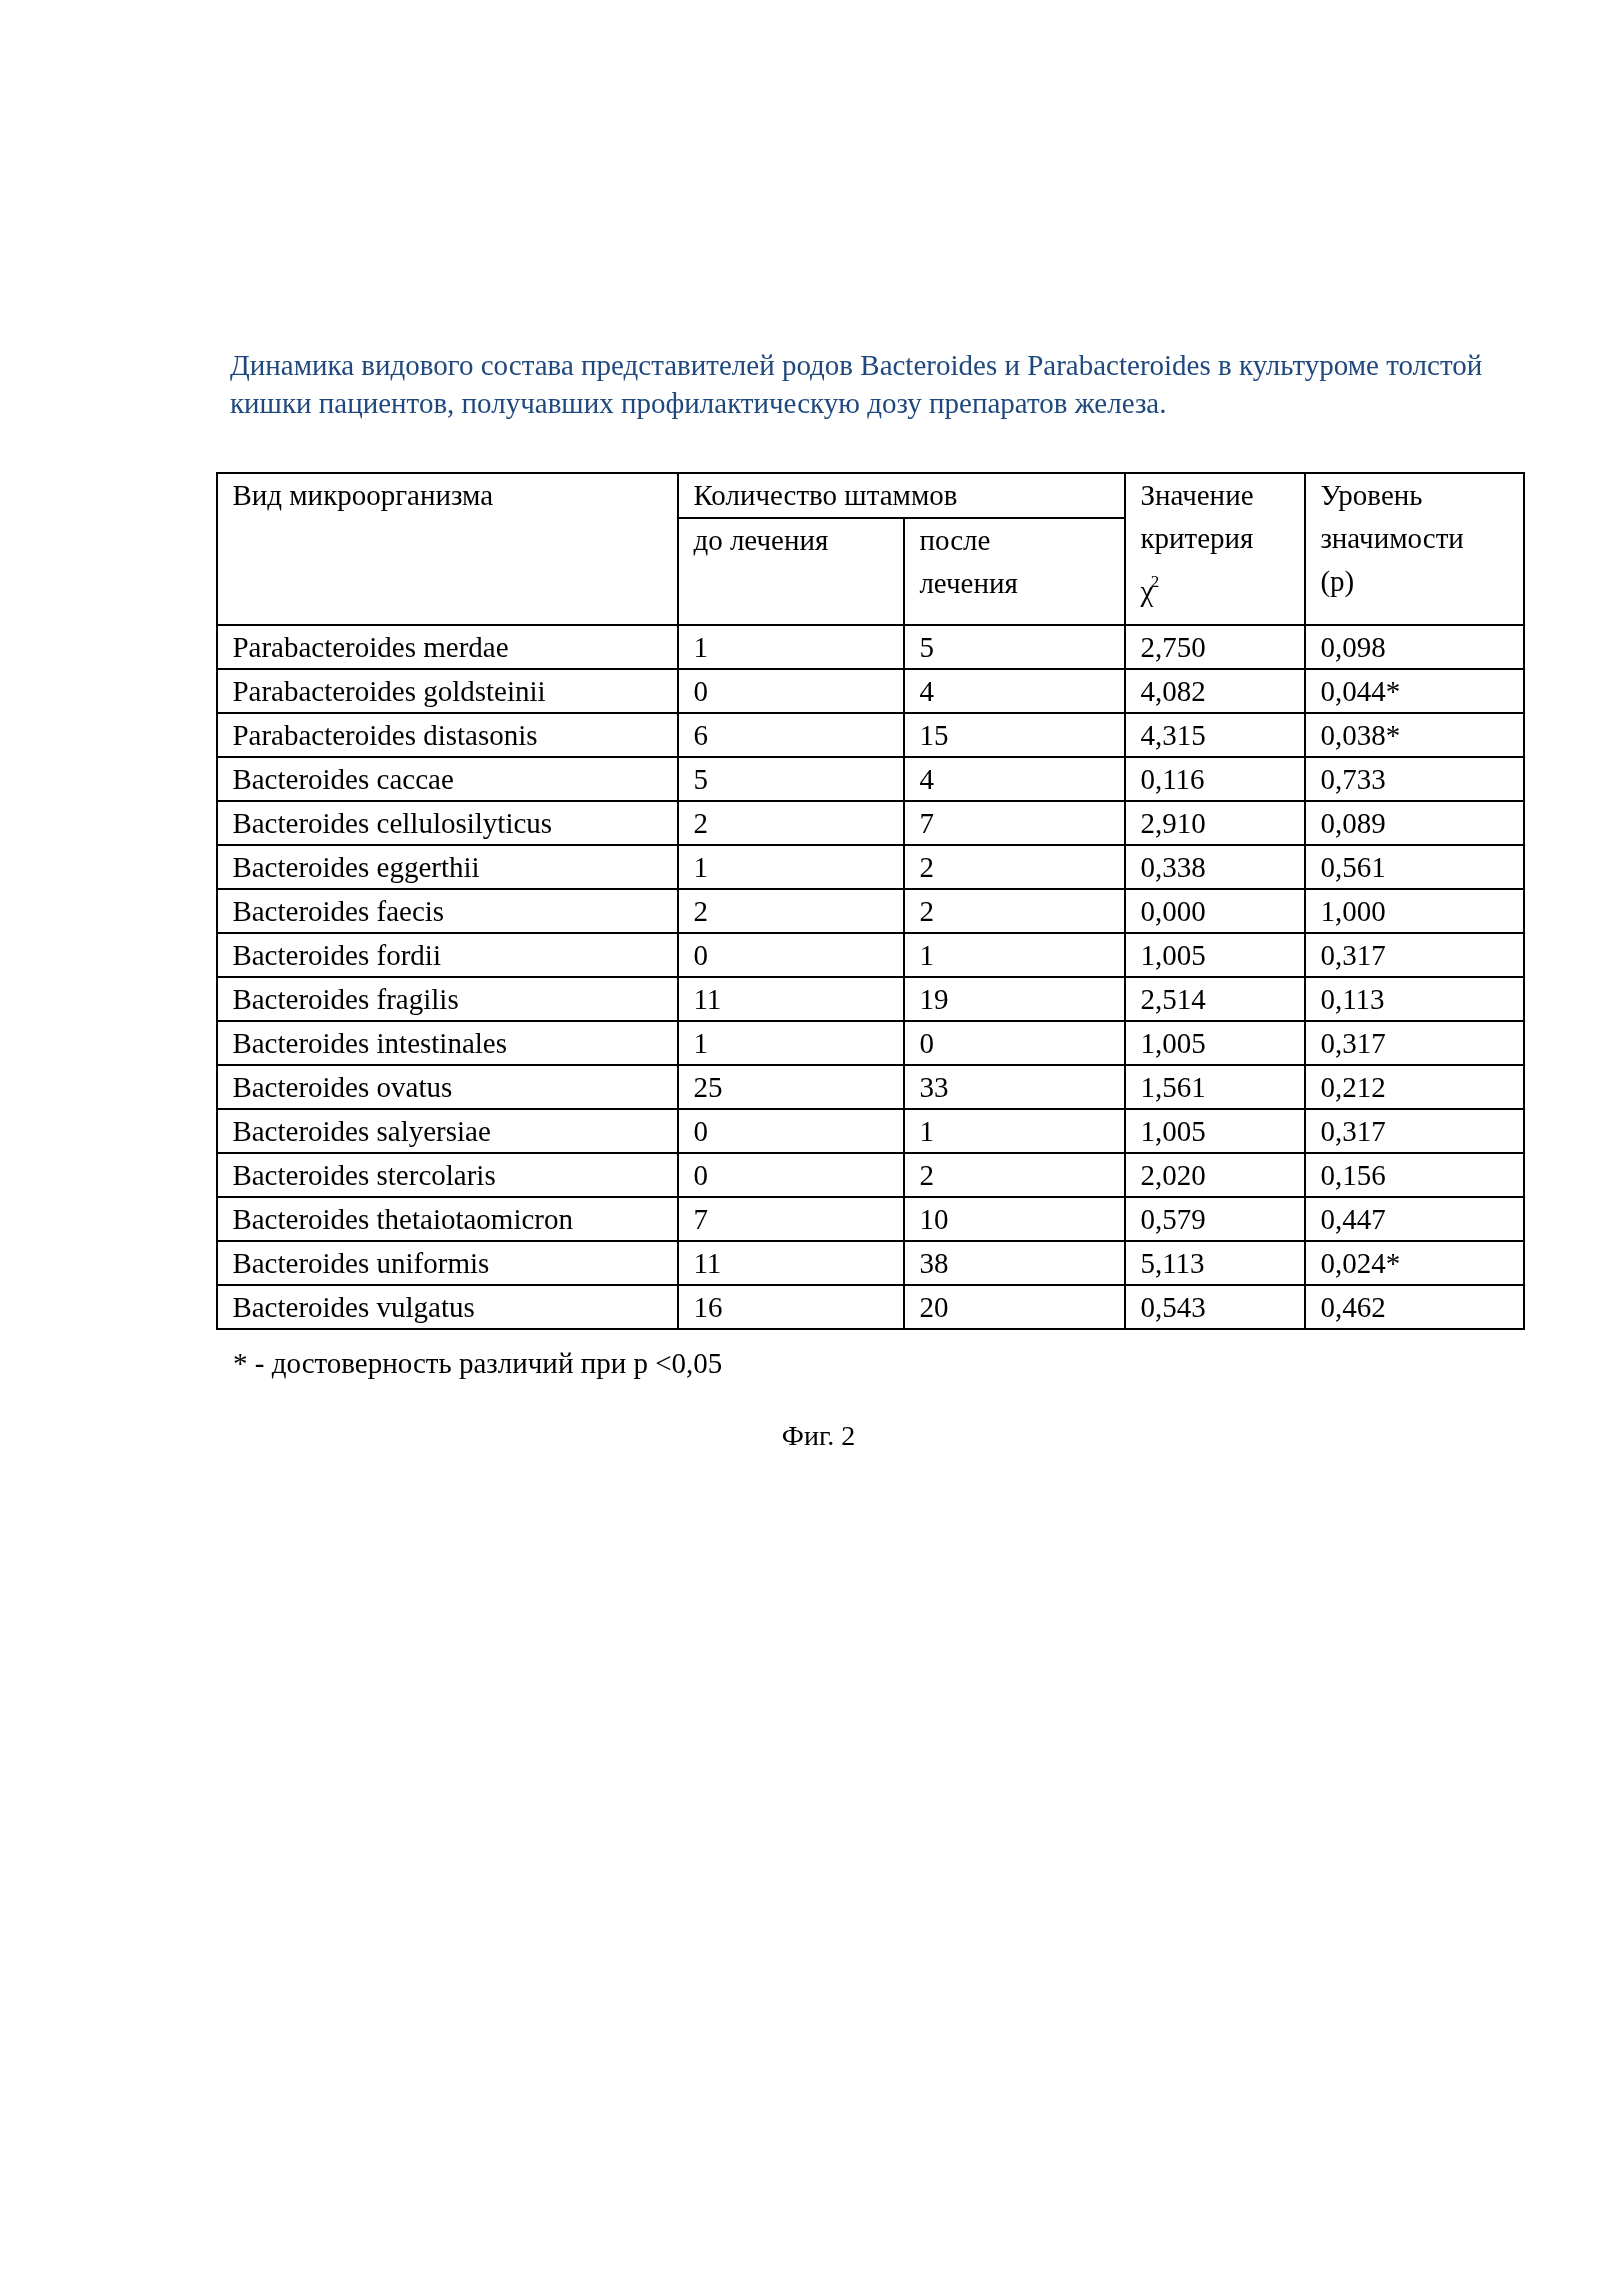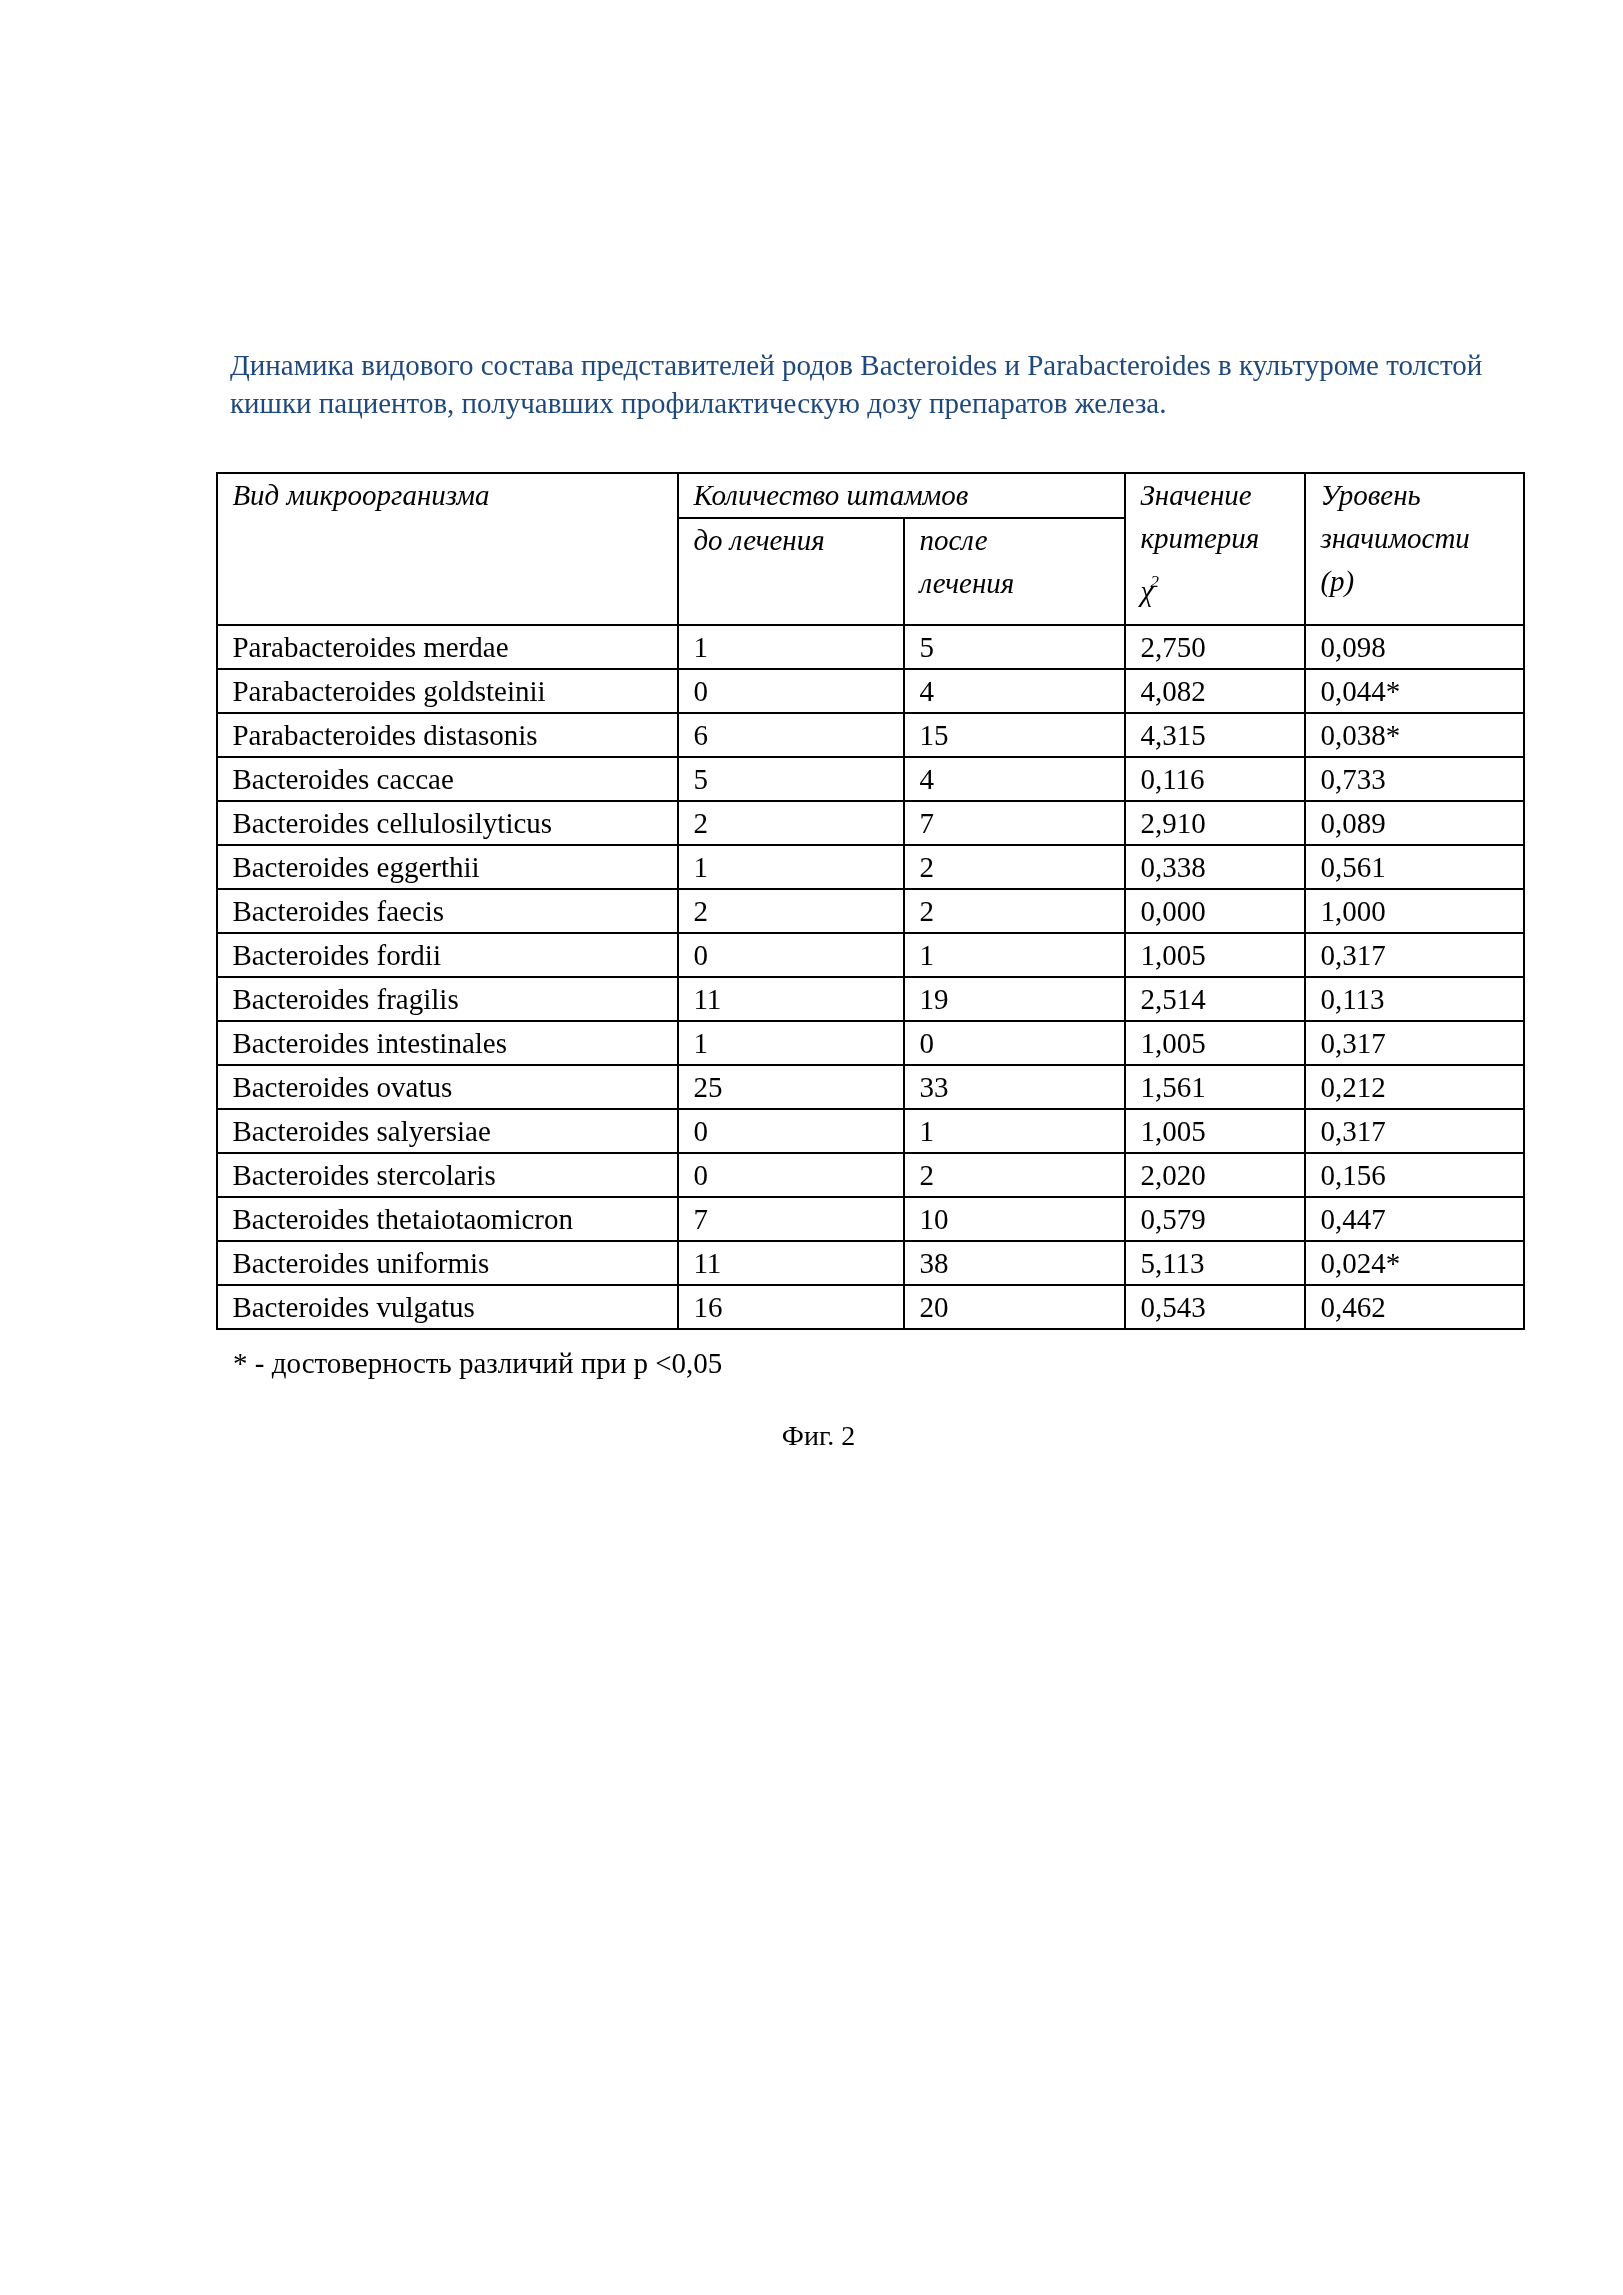--- a/index.html
+++ b/index.html
@@ -4,21 +4,21 @@
 <style>
   html, body { margin: 0; padding: 0; background: #ffffff; }
   body { width: 1623px; height: 2295px; position: relative; overflow: hidden;
          font-family: "Liberation Serif", "DejaVu Serif", serif; color: #000; }
   .title { position: absolute; left: 230px; top: 346px; width: 1283px;
            color: #1F497D; font-size: 29px; line-height: 38px; margin: 0; }
   table.data { position: absolute; left: 216px; top: 472px;
                border-collapse: collapse; font-size: 29px; }
   table.data td, table.data th { border: 2.6px solid #000; padding: 0 0 0 14.4px;
                text-align: left; vertical-align: top; font-weight: normal; }
-  table.data th { line-height: 43px; font-style: italic; }
+  table.data th { line-height: 43px; }
   col.c1 { width: 461px; } col.c2 { width: 226px; } col.c3 { width: 221px; }
   col.c4 { width: 180px; } col.c5 { width: 219px; }
   tr.hdr1 th { height: 42px; padding-top: 0; }
   tr.hdr2 th { height: 105px; }
   th.tall { vertical-align: top; }
   .hline { display: block; height: 43px; line-height: 43px; white-space: nowrap; }
   tbody td { height: 42px; line-height: 42px; white-space: nowrap; }
   tbody tr.bold td { font-weight: normal; }
   .chi sup { font-size: 17px; vertical-align: 14.4px; margin-left: -2.6px; }
   .note { position: absolute; left: 230px; top: 1341px; font-size: 29px; line-height: 39px; margin: 3px; }

